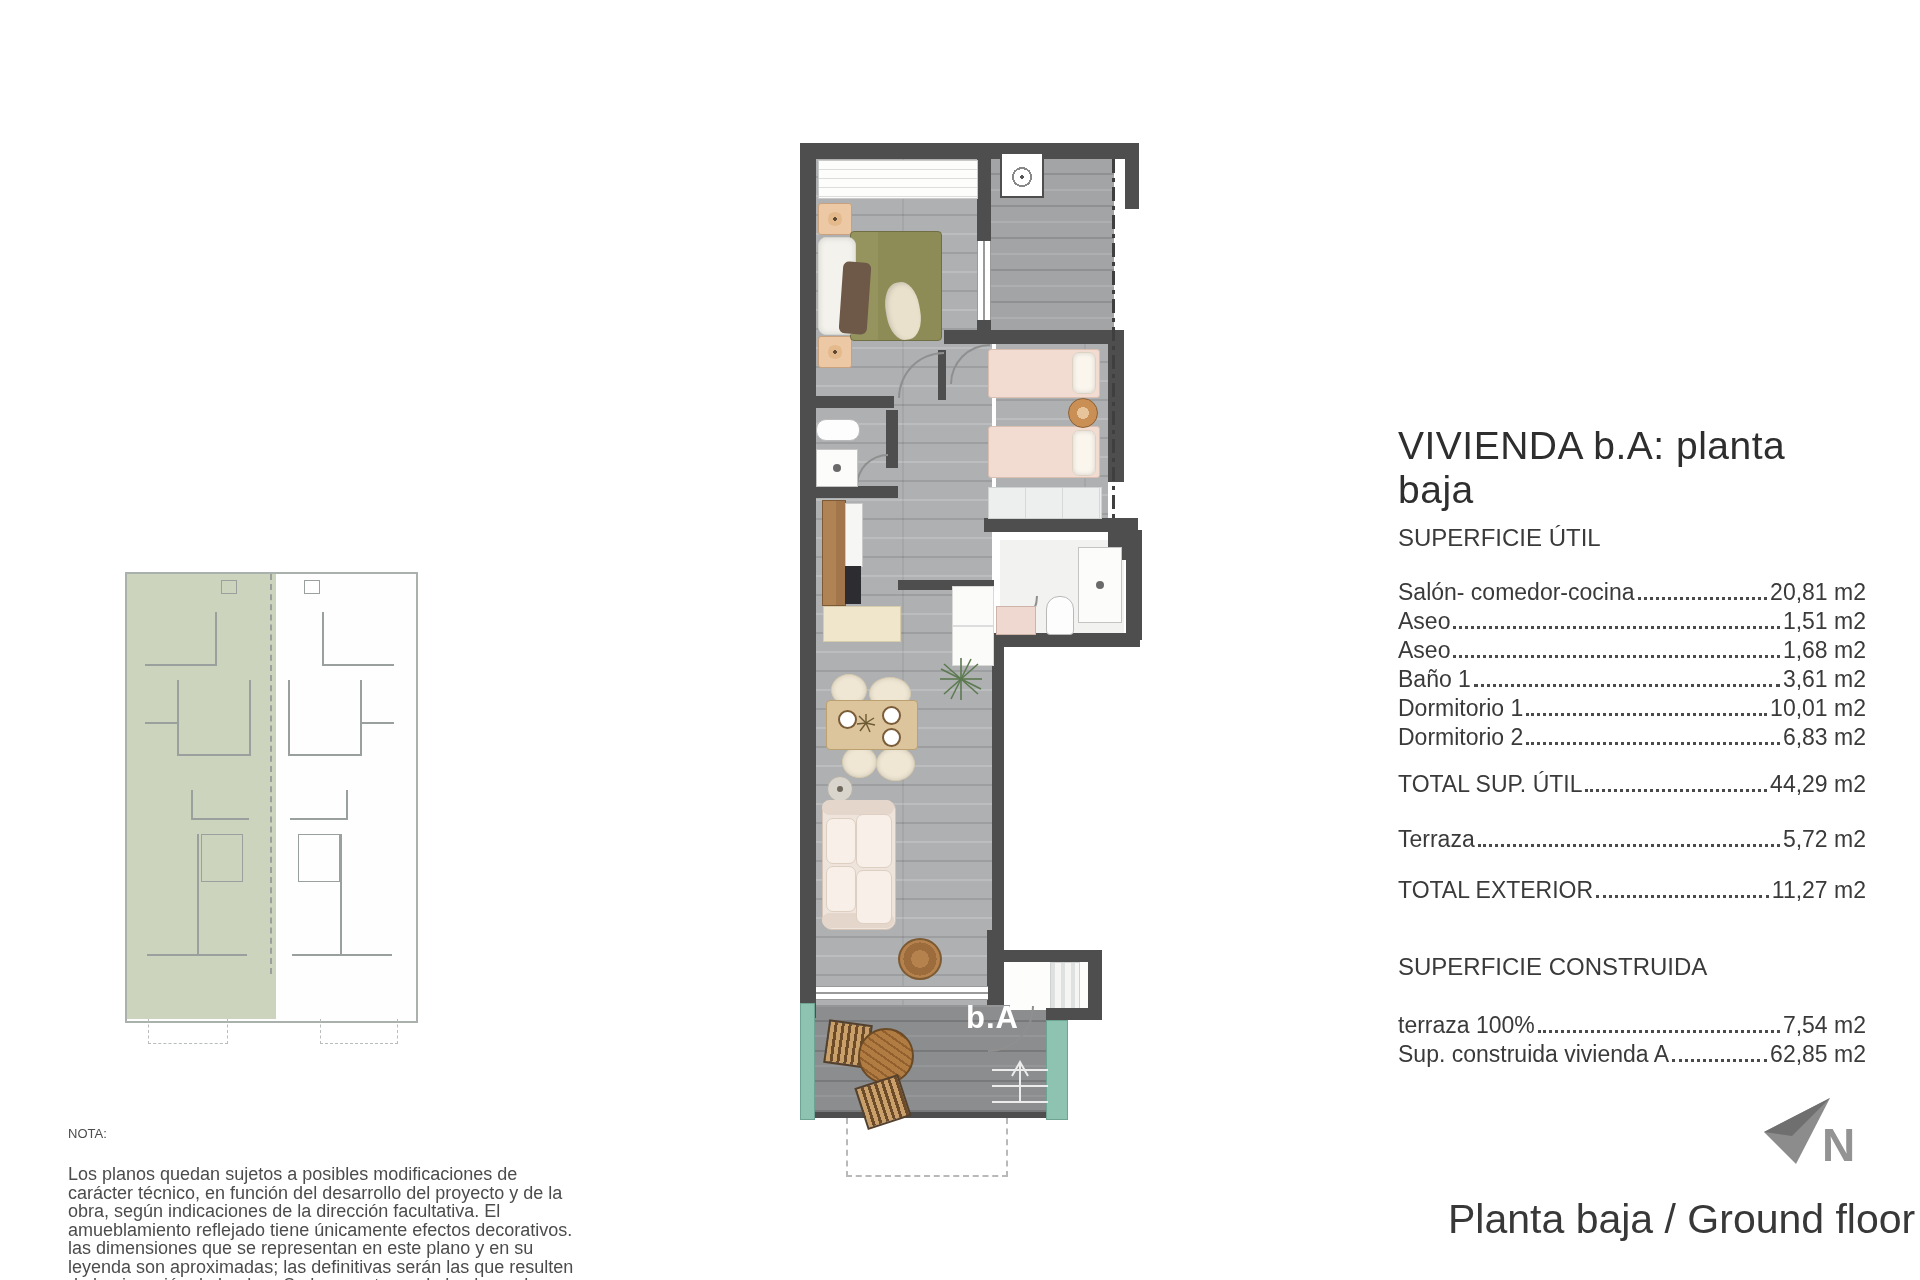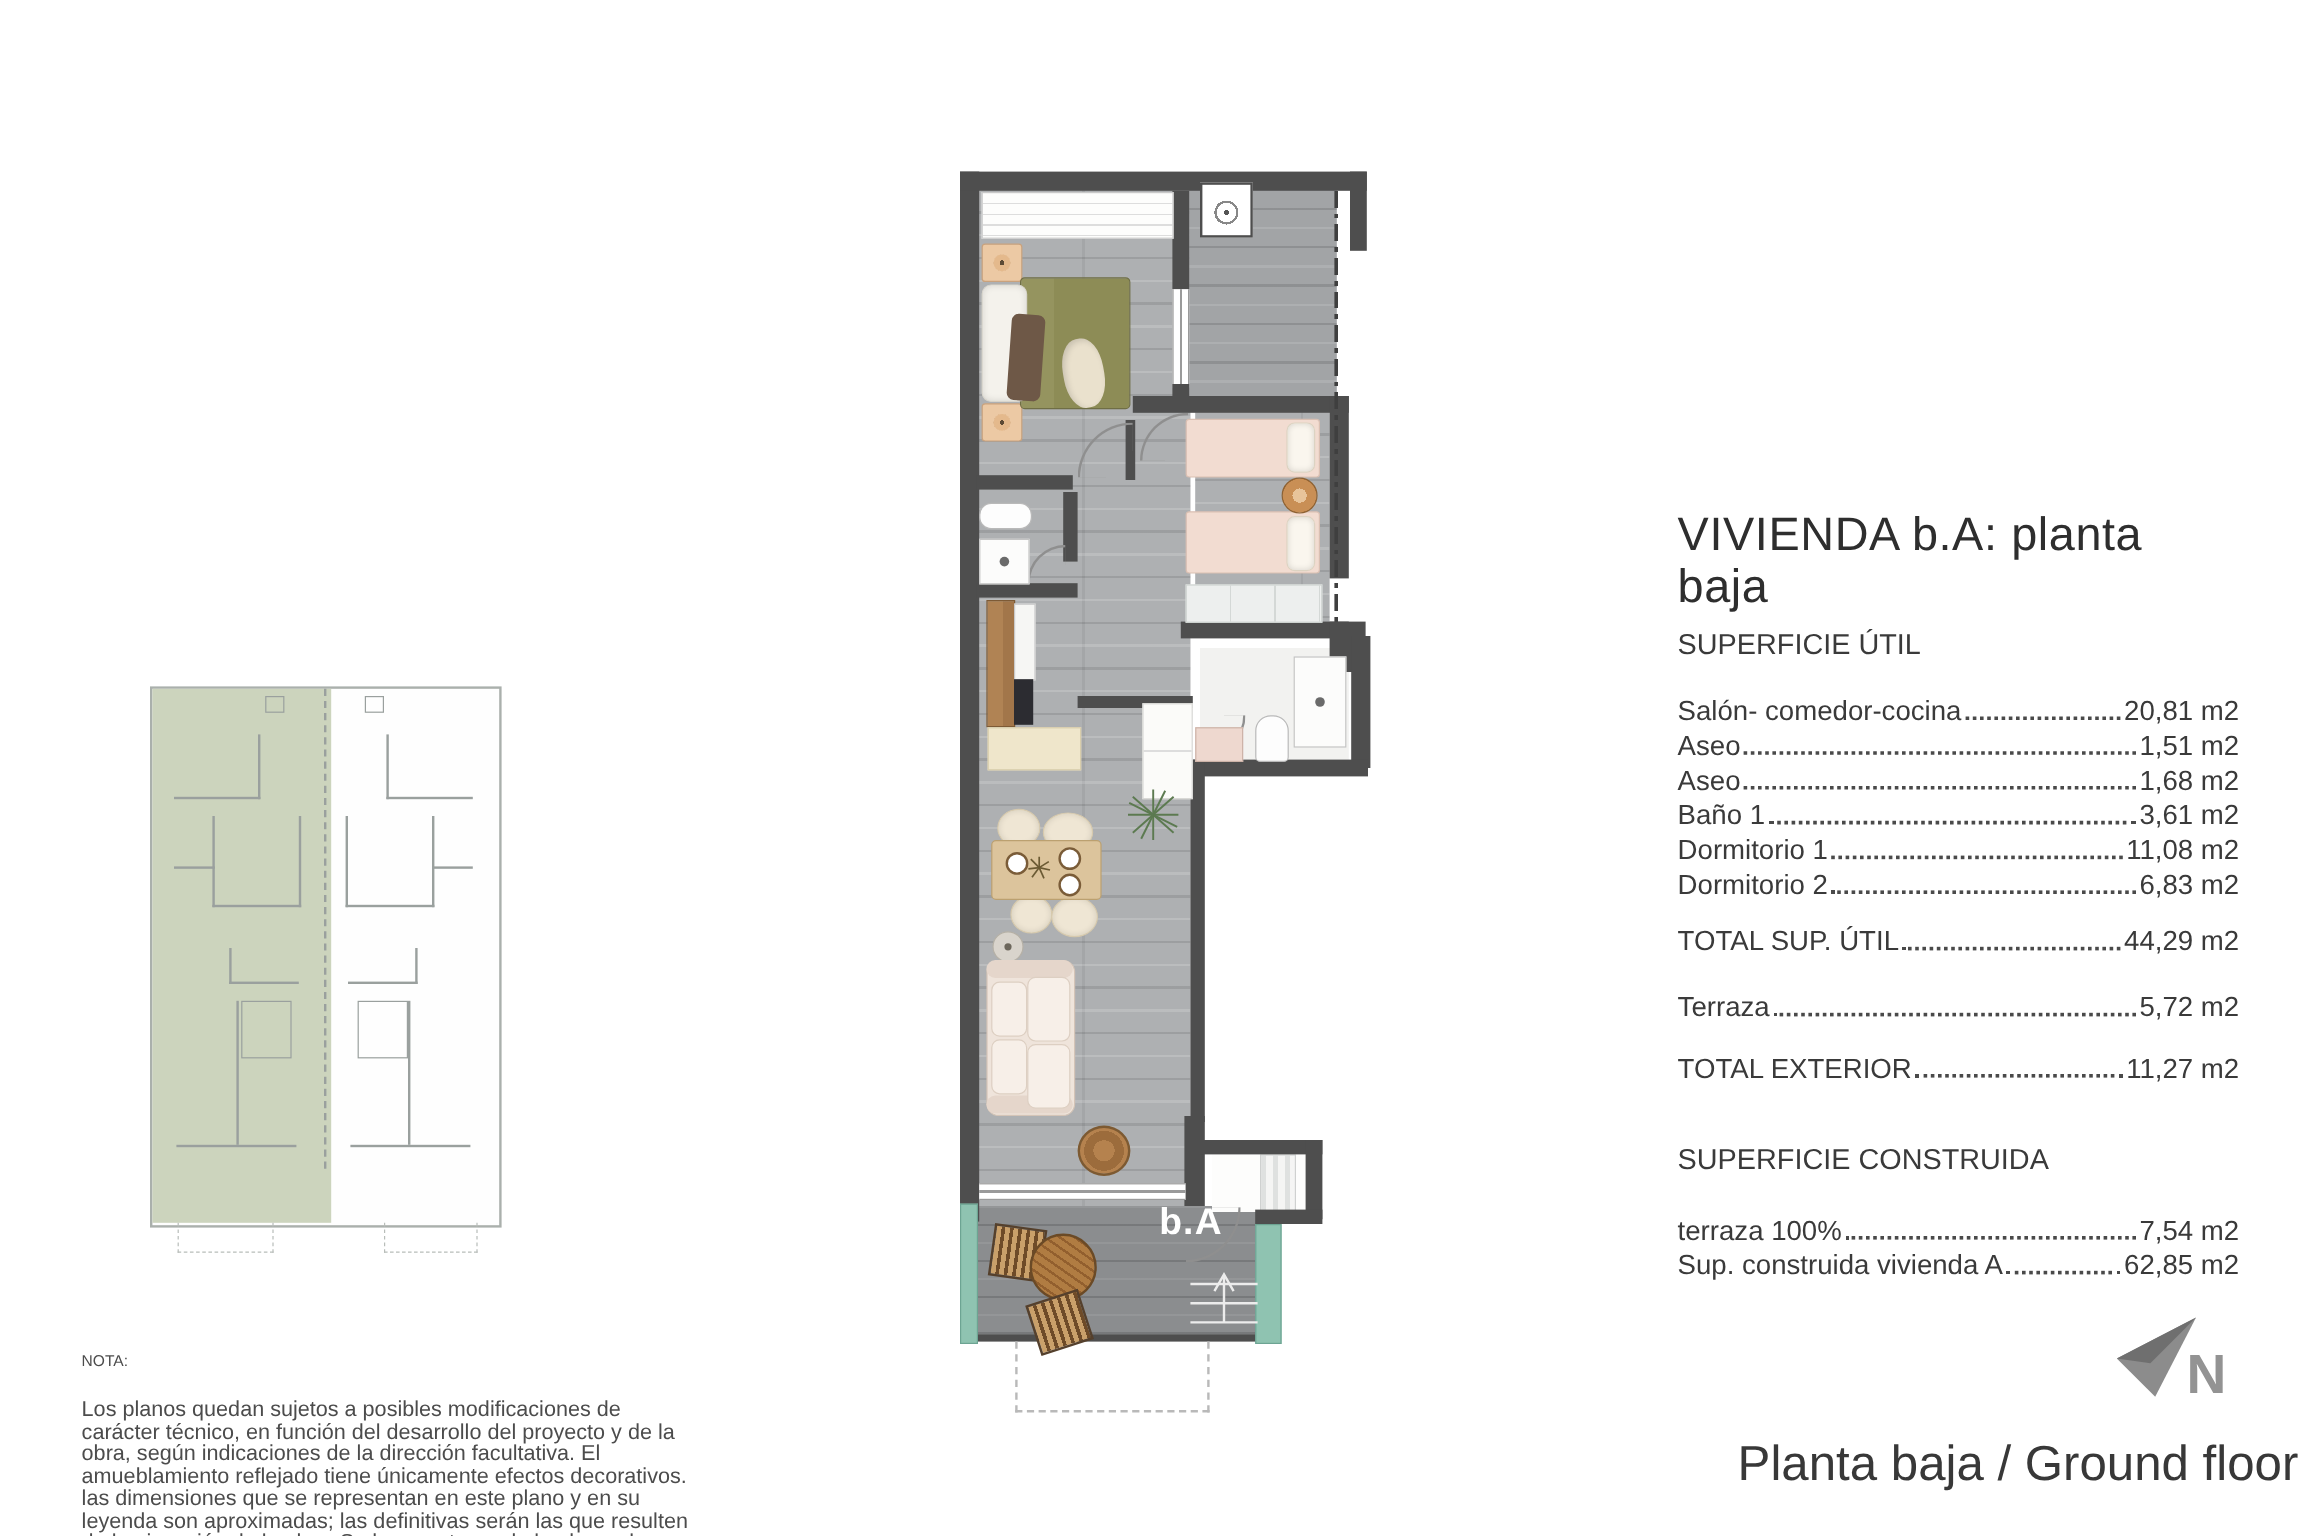--- a/index.html
+++ b/index.html
@@ -294,21 +294,21 @@
           <span>1,68 m2</span>
         </div>
       <div class="row">
           <span>Baño 1</span>
           <span class="dots"></span>
           <span>3,61 m2</span>
         </div>
       <div class="row">
           <span>Dormitorio 1</span>
           <span class="dots"></span>
-          <span>11,08 m2</span>
+          <span>10,01 m2</span>
         </div>
       <div class="row">
           <span>Dormitorio 2</span>
           <span class="dots"></span>
           <span>6,83 m2</span>
         </div>
     </div>
     <div class="row mt18">
         <span>TOTAL SUP. ÚTIL</span>
         <span class="dots"></span>

